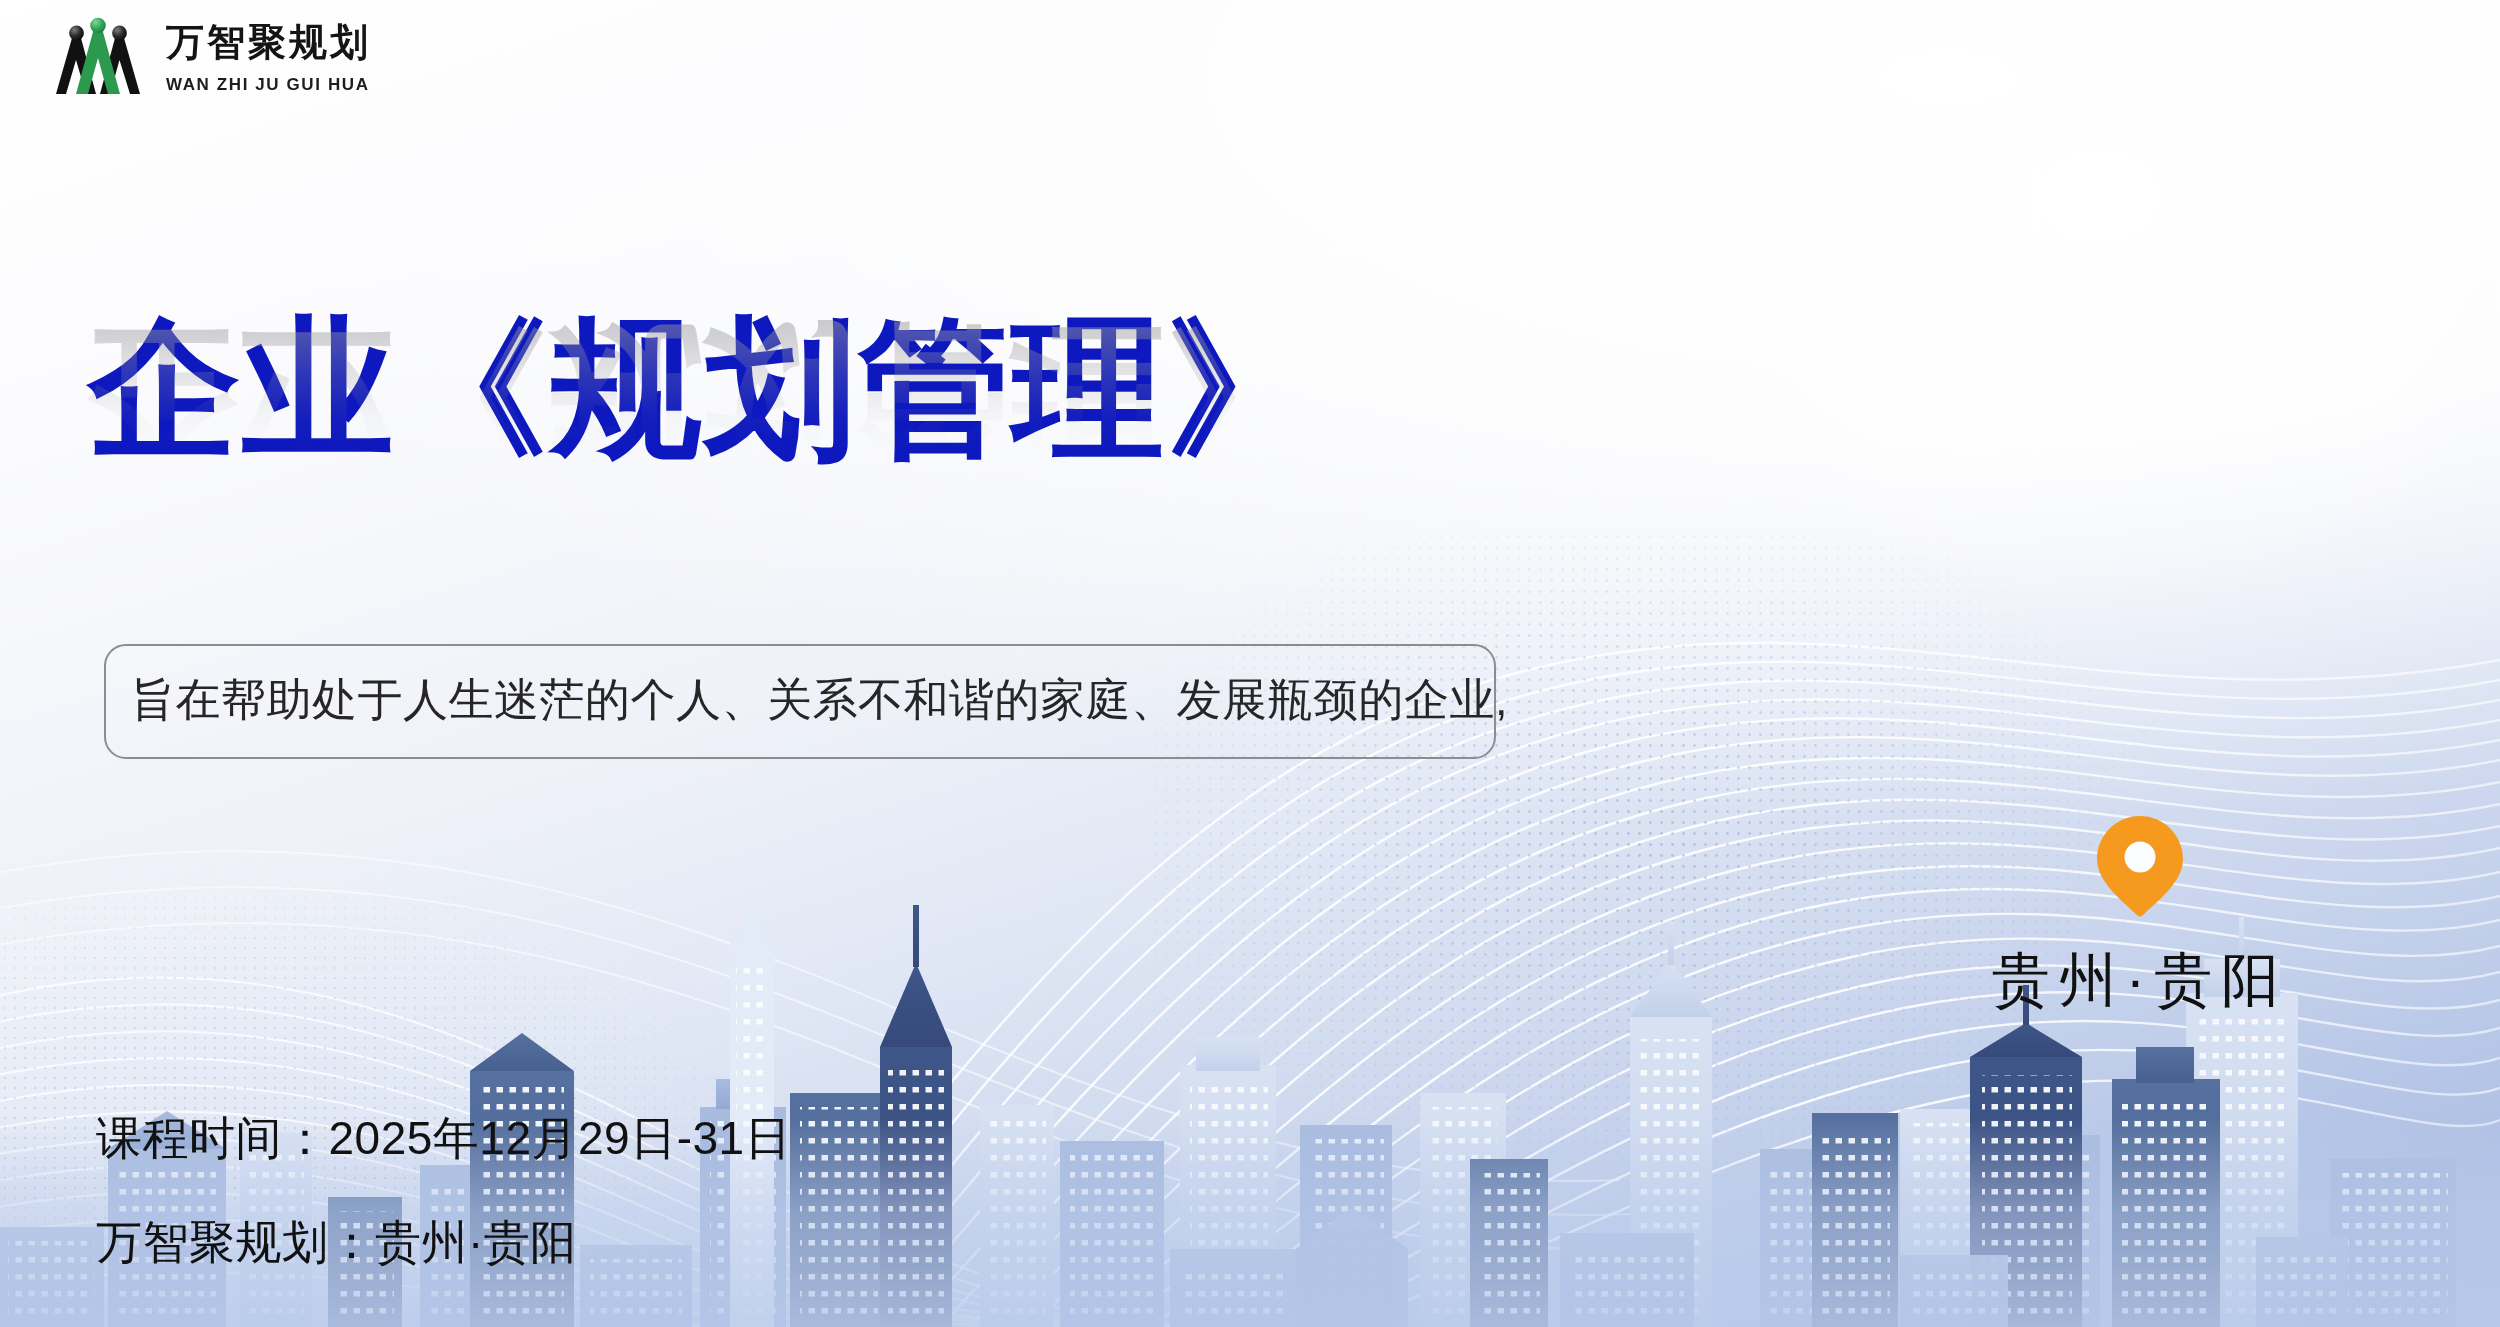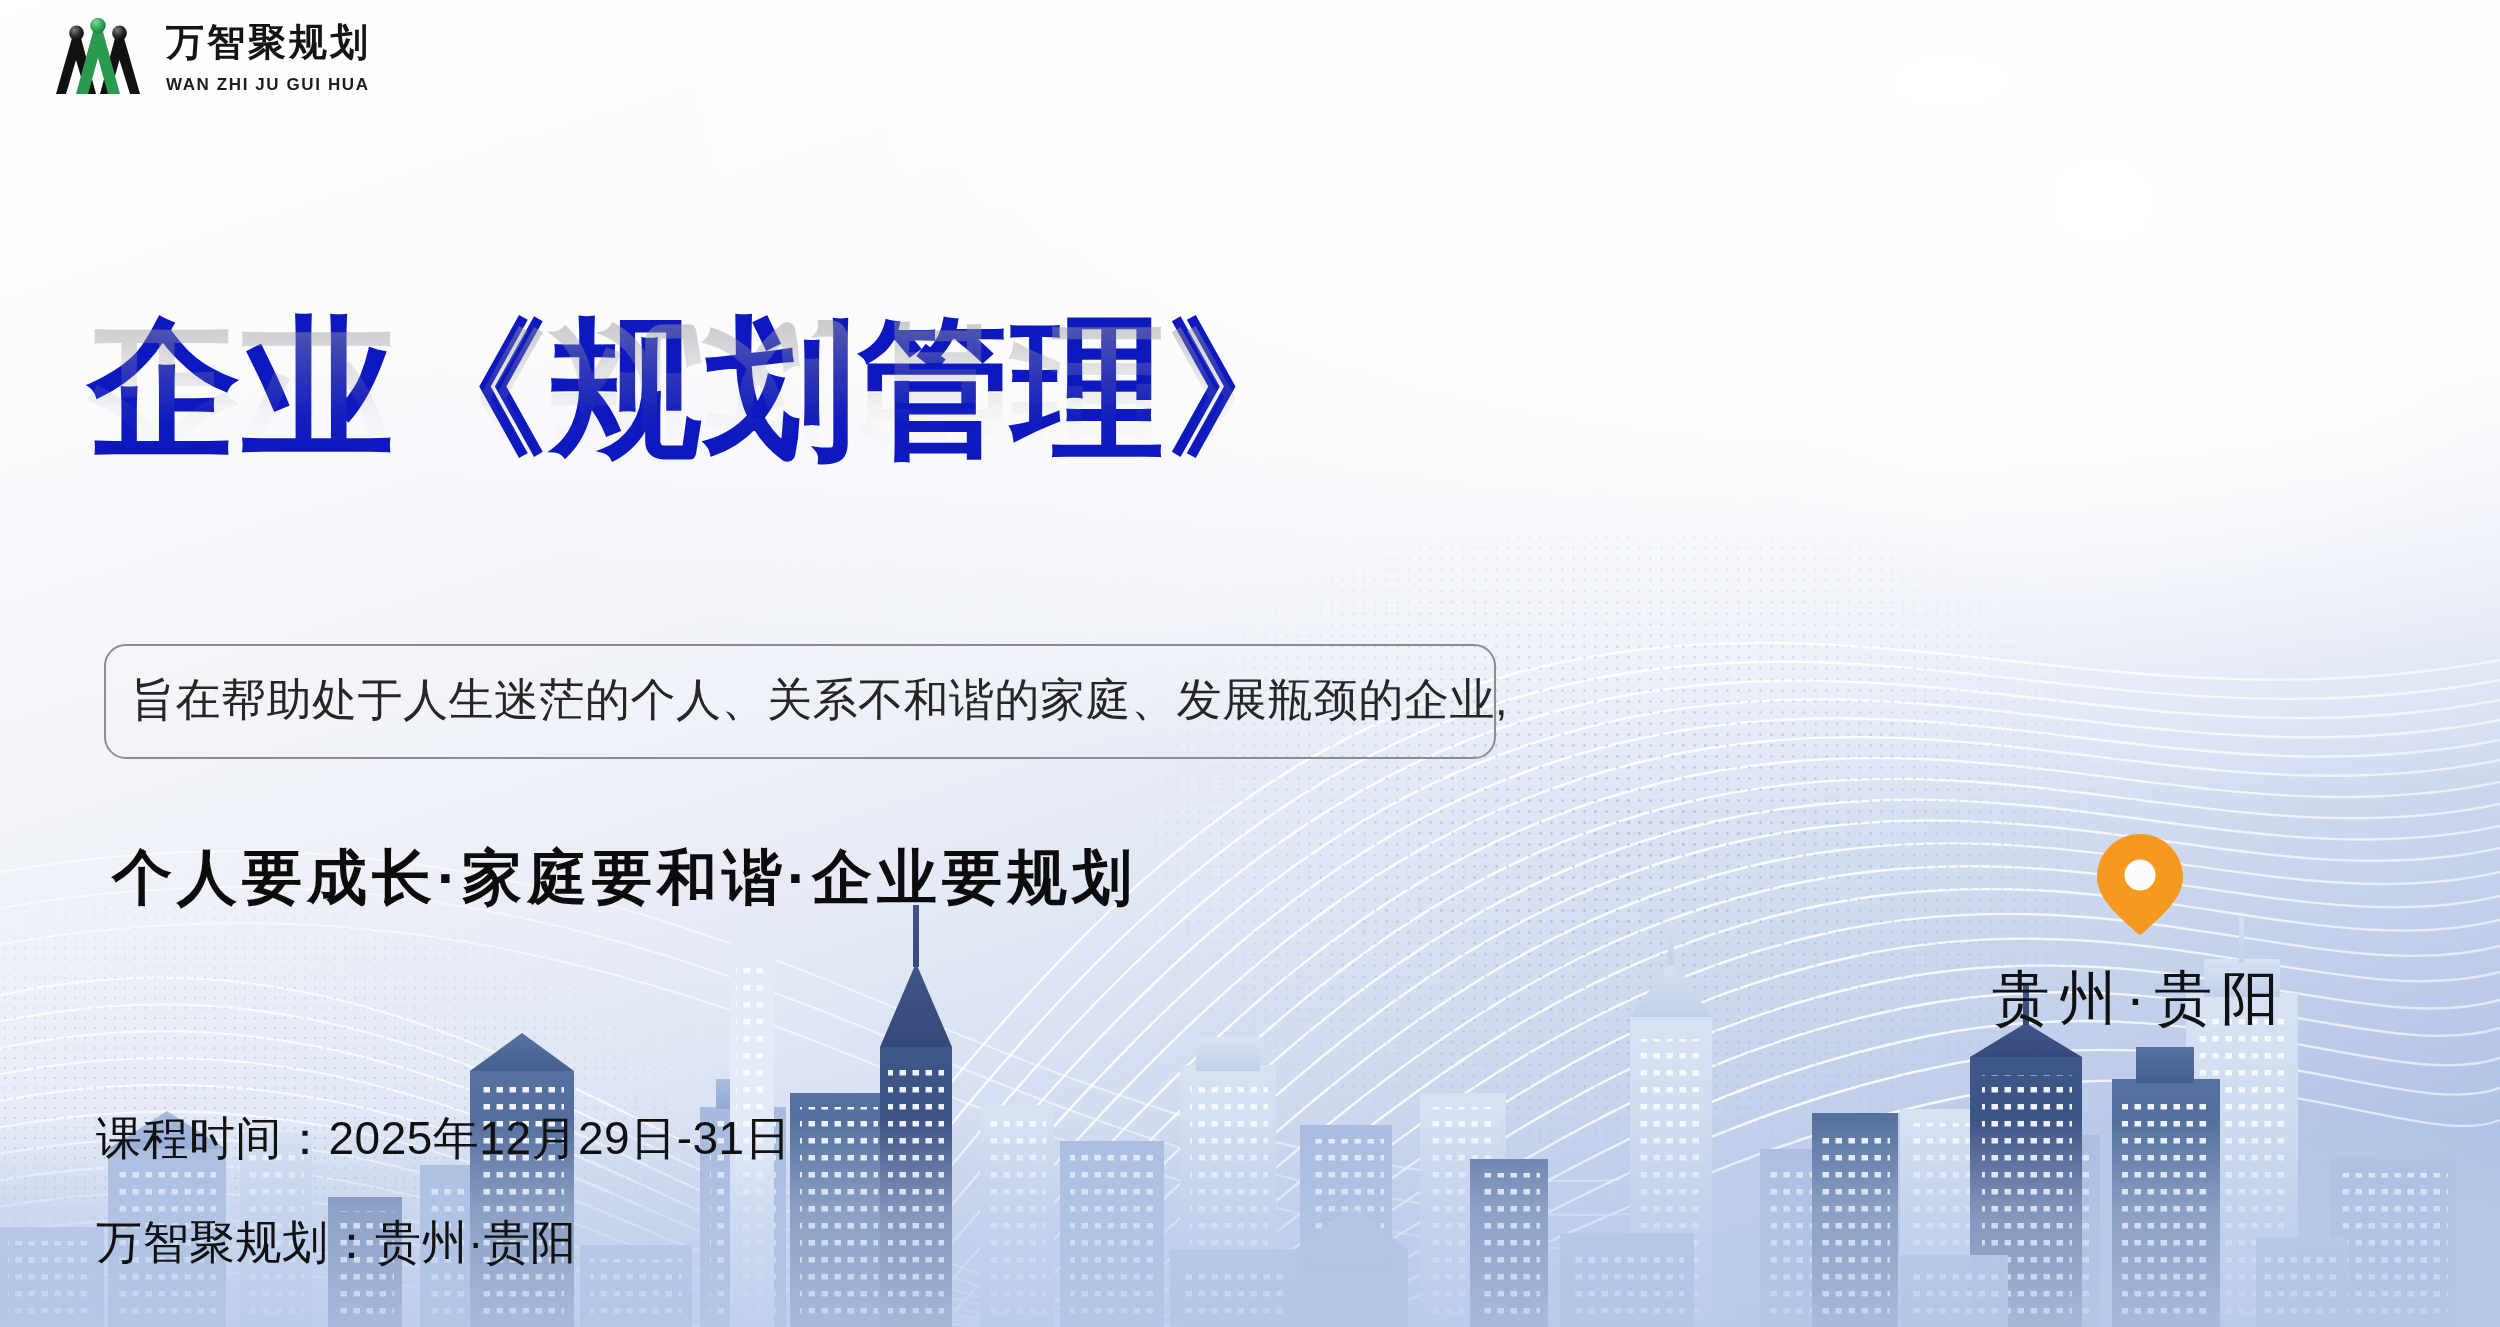--- a/index.html
+++ b/index.html
@@ -219,21 +219,21 @@
     font-weight: 400;
     color: #111111;
     letter-spacing: 0.5px;
     white-space: nowrap;
   }
 
   
   .location {
     position: absolute;
     left: 1930px;
-    top: 832px;
+    top: 814px;
     width: 420px;
     display: flex;
     flex-direction: column;
     align-items: center;
   }
   .pin-icon { width: 92px; height: 104px; }
   .pin-icon svg { display: block; width: 100%; height: 100%; }
   .location-label {
     margin-top: 24px;
     font-family: "Liberation Sans", "DejaVu Sans", sans-serif;
@@ -487,21 +487,20 @@
 
   <div class="title-wrap">
     <div class="title-reflection">企业《规划管理》</div>
     <div class="title-main">企业《规划管理》</div>
   </div>
 
   <div class="desc-box">
     <div class="desc-line">旨在帮助处于人生迷茫的个人、关系不和谐的家庭、发展瓶颈的企业,</div>
   </div>
 
-  <div class="slogan">个人要成长·家庭要和谐·企业要规划</div>
 
   <div class="course-info">
     <div class="course-line">课程时间：2025年12月29日-31日</div>
     <div class="course-line">万智聚规划：贵州·贵阳</div>
   </div>
 
   <div class="location">
     <div class="pin-icon">
       <svg viewBox="0 0 92 104" xmlns="http://www.w3.org/2000/svg">
         <path d="M46 2 C22.2 2 3 21.2 3 45 C3 69 30 88 43.2 101.2 C44.8 102.8 47.2 102.8 48.8 101.2 C62 88 89 69 89 45 C89 21.2 69.8 2 46 2 Z" fill="#f59a1e"></path>

